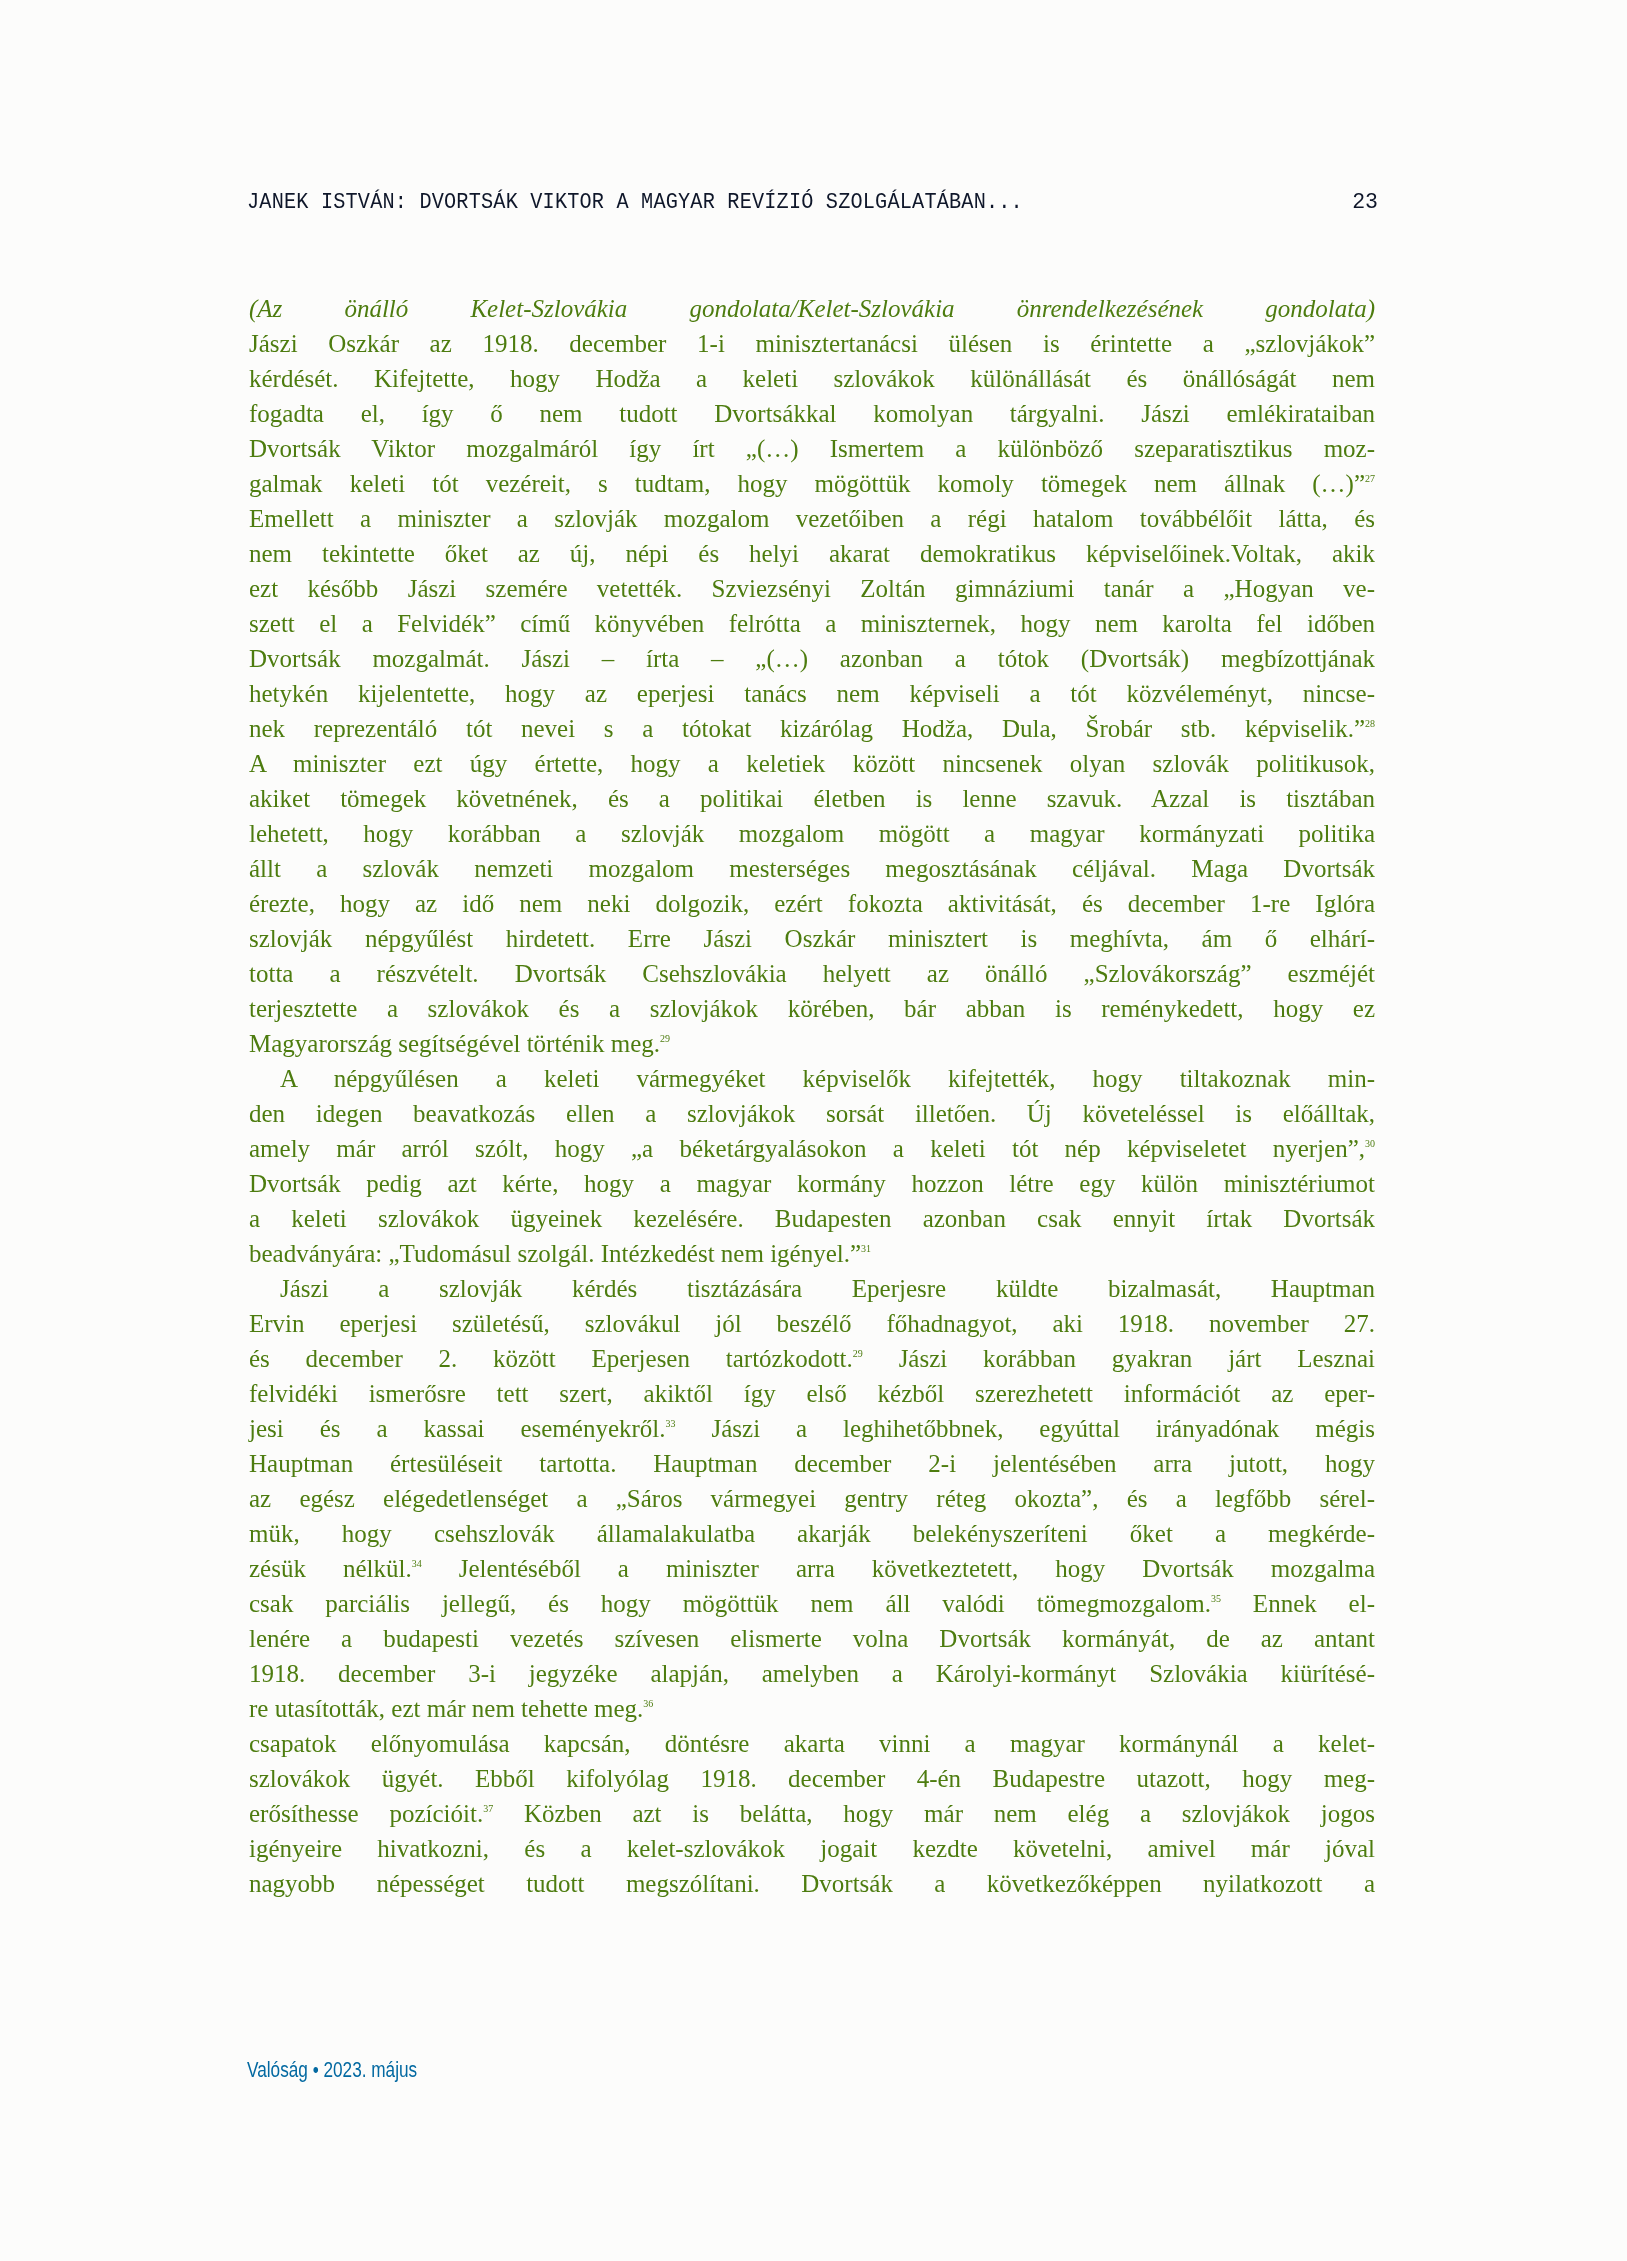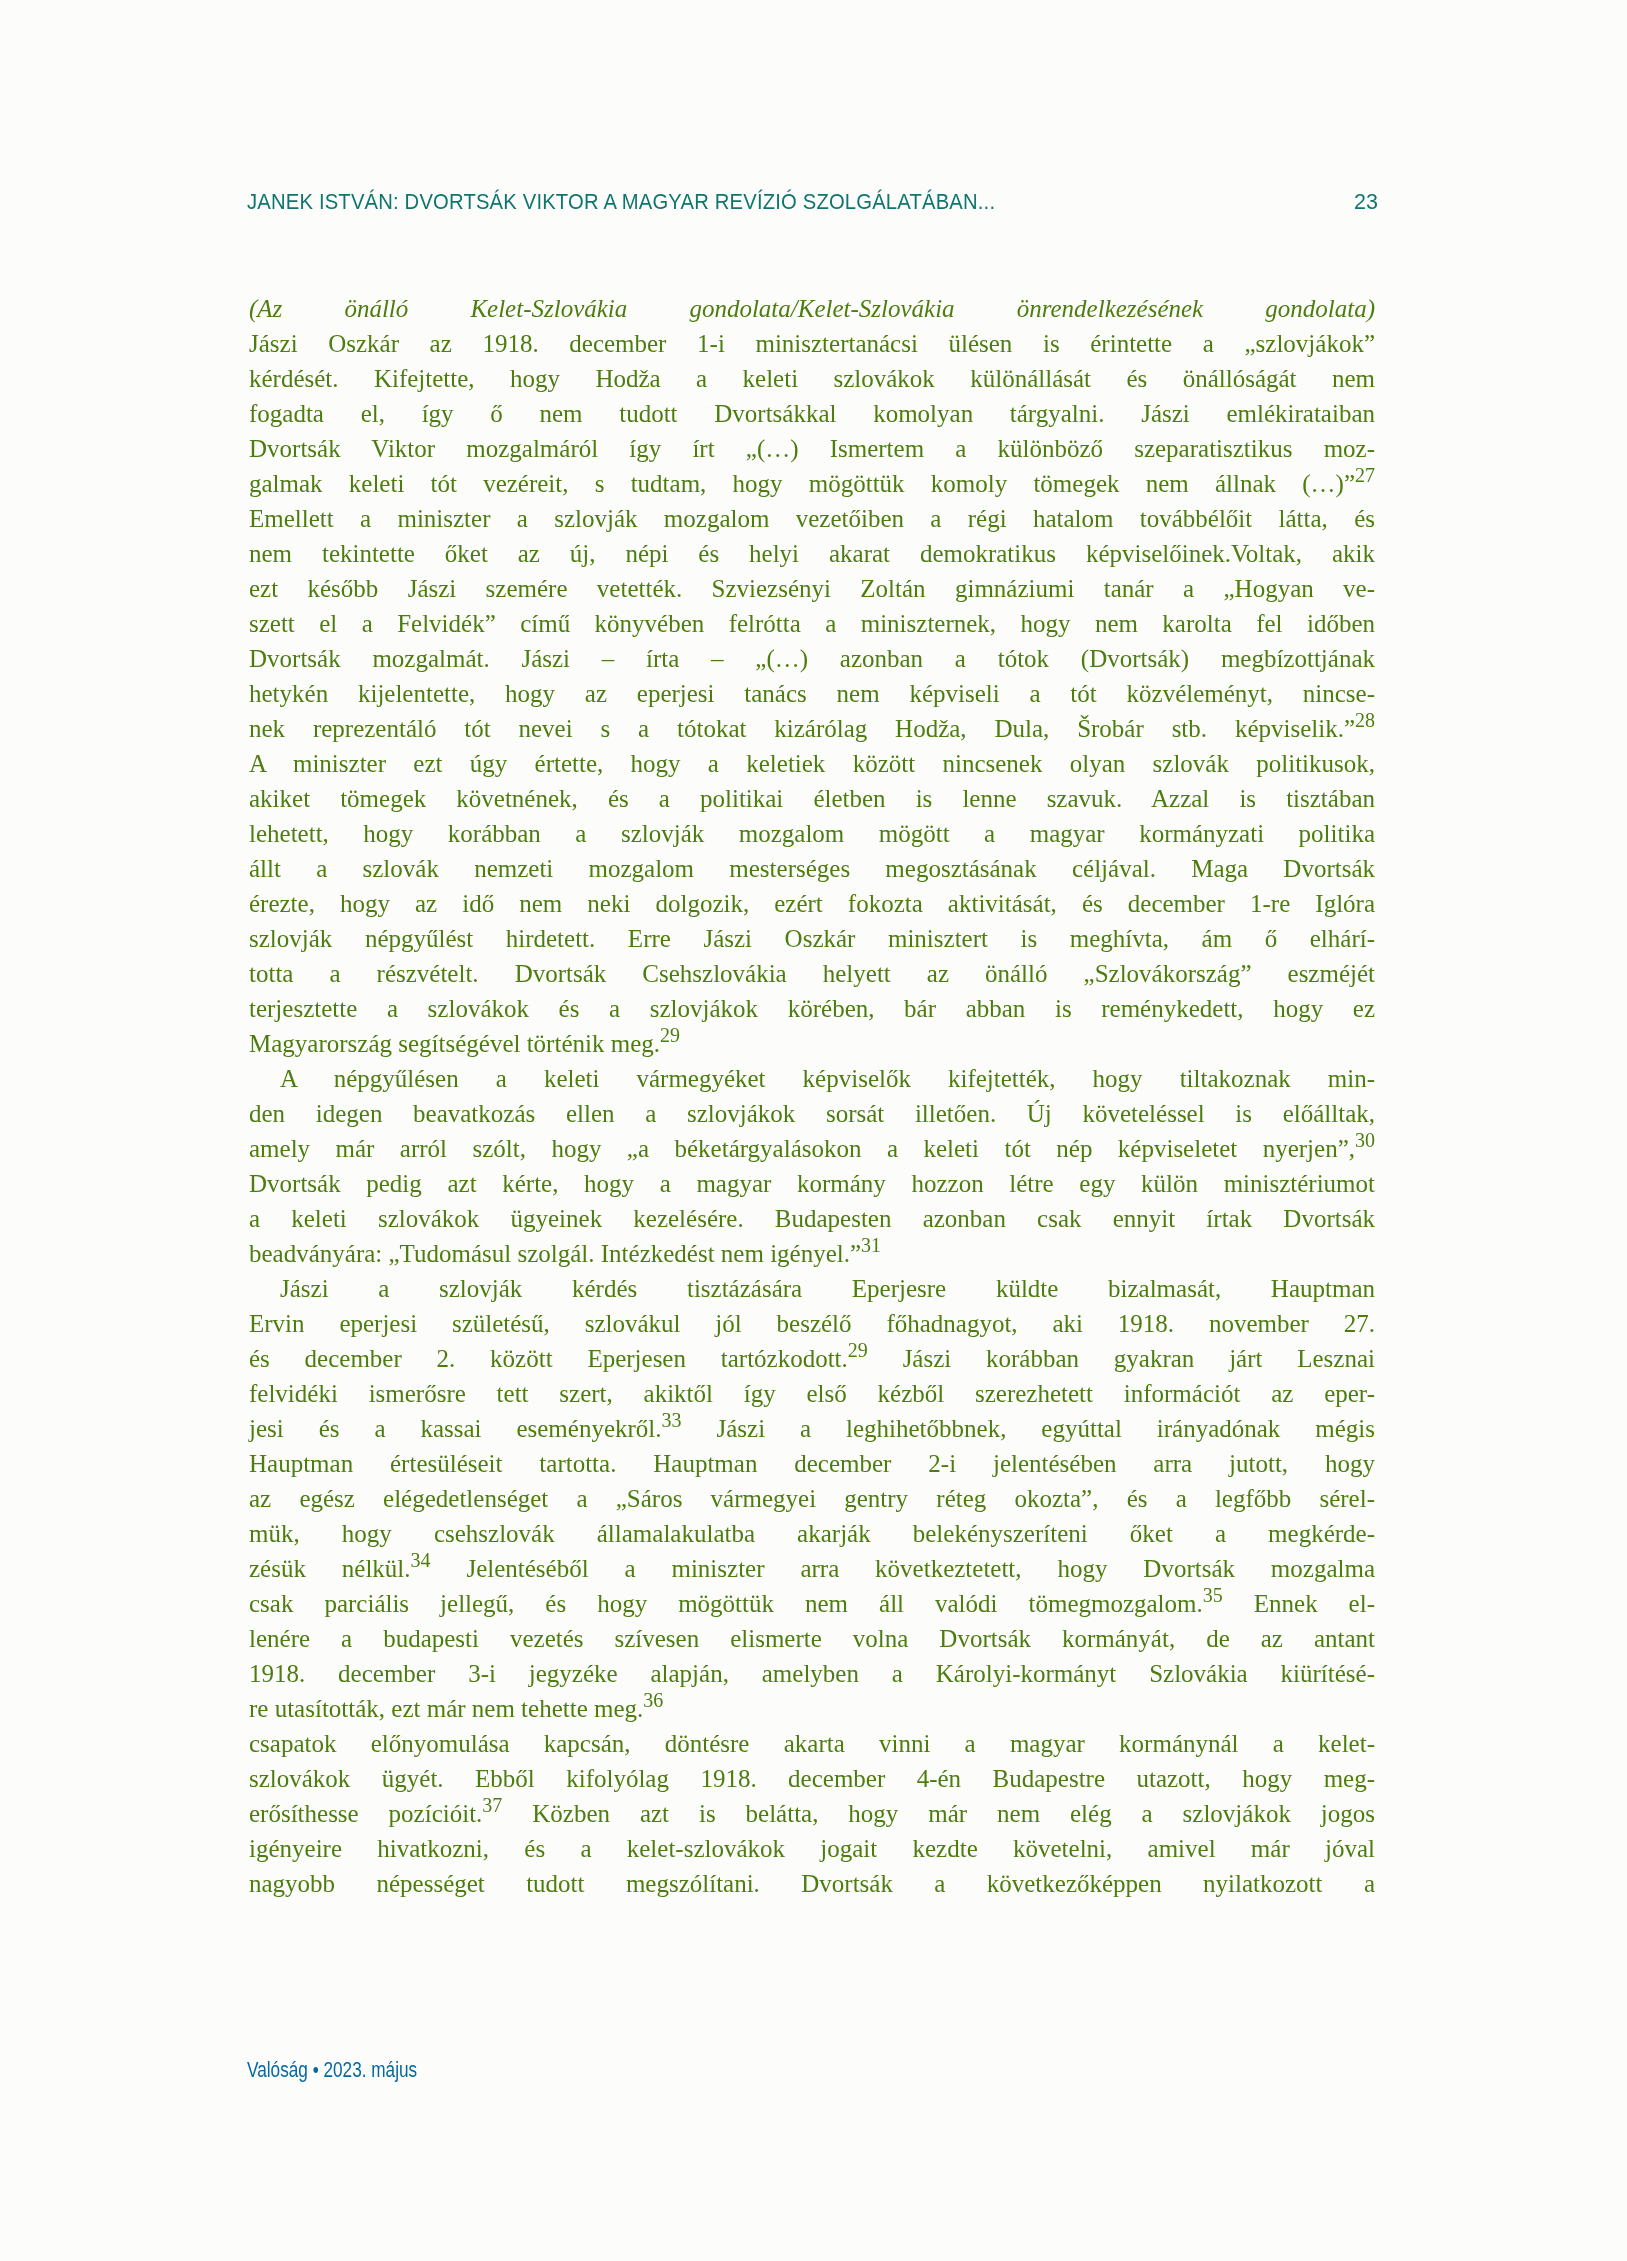--- a/index.html
+++ b/index.html
@@ -13,23 +13,23 @@
     width: 1628px; height: 2261px;
     background: #fcfcfb;
     color: #151515;
     overflow: hidden;
   }
   
   .running-header {
     position: absolute;
     left: 247px; top: 189px; width: 1131px;
     display: flex; justify-content: space-between; align-items: center;
-    font-family: Liberation Sans, sans-serif;
+    font-family: Liberation Mono, monospace;
     font-size: 21.5px; line-height: 26px;
-    color: #0f766e;
+    color: #0f172a;
     white-space: nowrap;
   }
   .running-header .title {
     display: inline-block;
     transform: scaleX(0.94);
     transform-origin: left center;
     letter-spacing: 0.2px;
   }
   .running-header .pageno { font-size: 21.5px; }
   
@@ -43,21 +43,21 @@
     height: 35px;
     line-height: 35px;
     text-align: justify;
     text-align-last: justify;
     white-space: normal;
   }
   .line.lastline { text-align-last: left; }
   .line.indent { text-indent: 31px; }
   .italic { font-style: italic; }
   .fnref {
-    font-size: 20px;
+    font-size: 10px;
     vertical-align: 10px;
     line-height: 0;
   }
   
   .footer {
     position: absolute;
     left: 247px; top: 2057px;
     font-family: "Liberation Sans", "DejaVu Sans", sans-serif;
     font-size: 21.5px; line-height: 26px;
     color: #0369a1;

